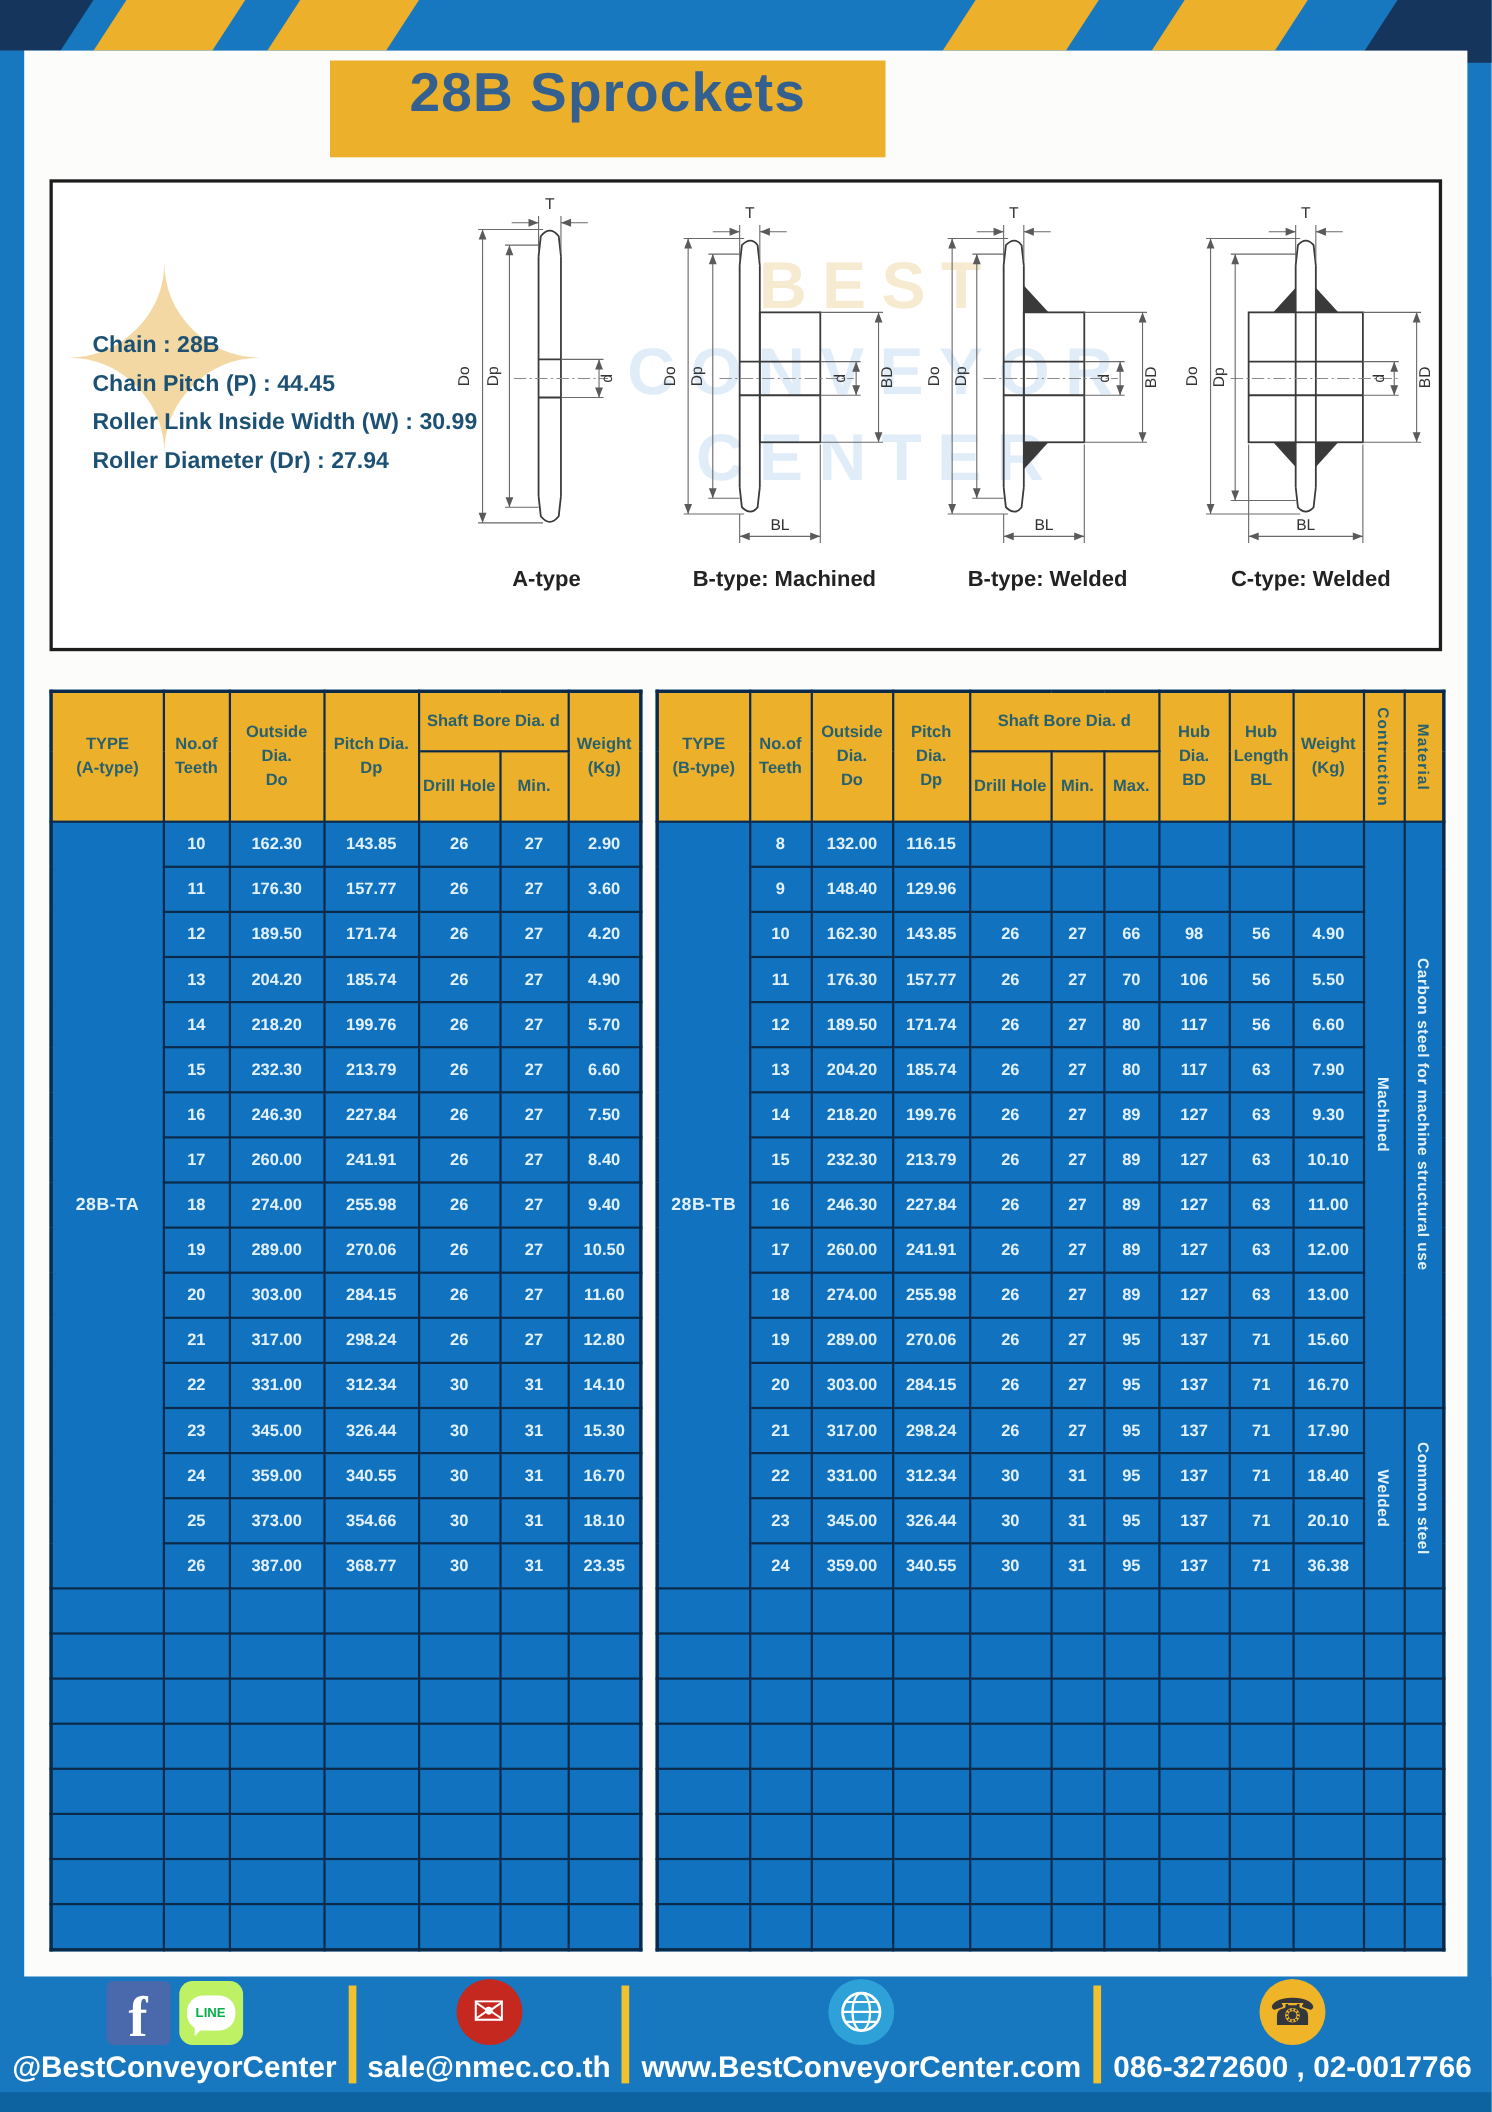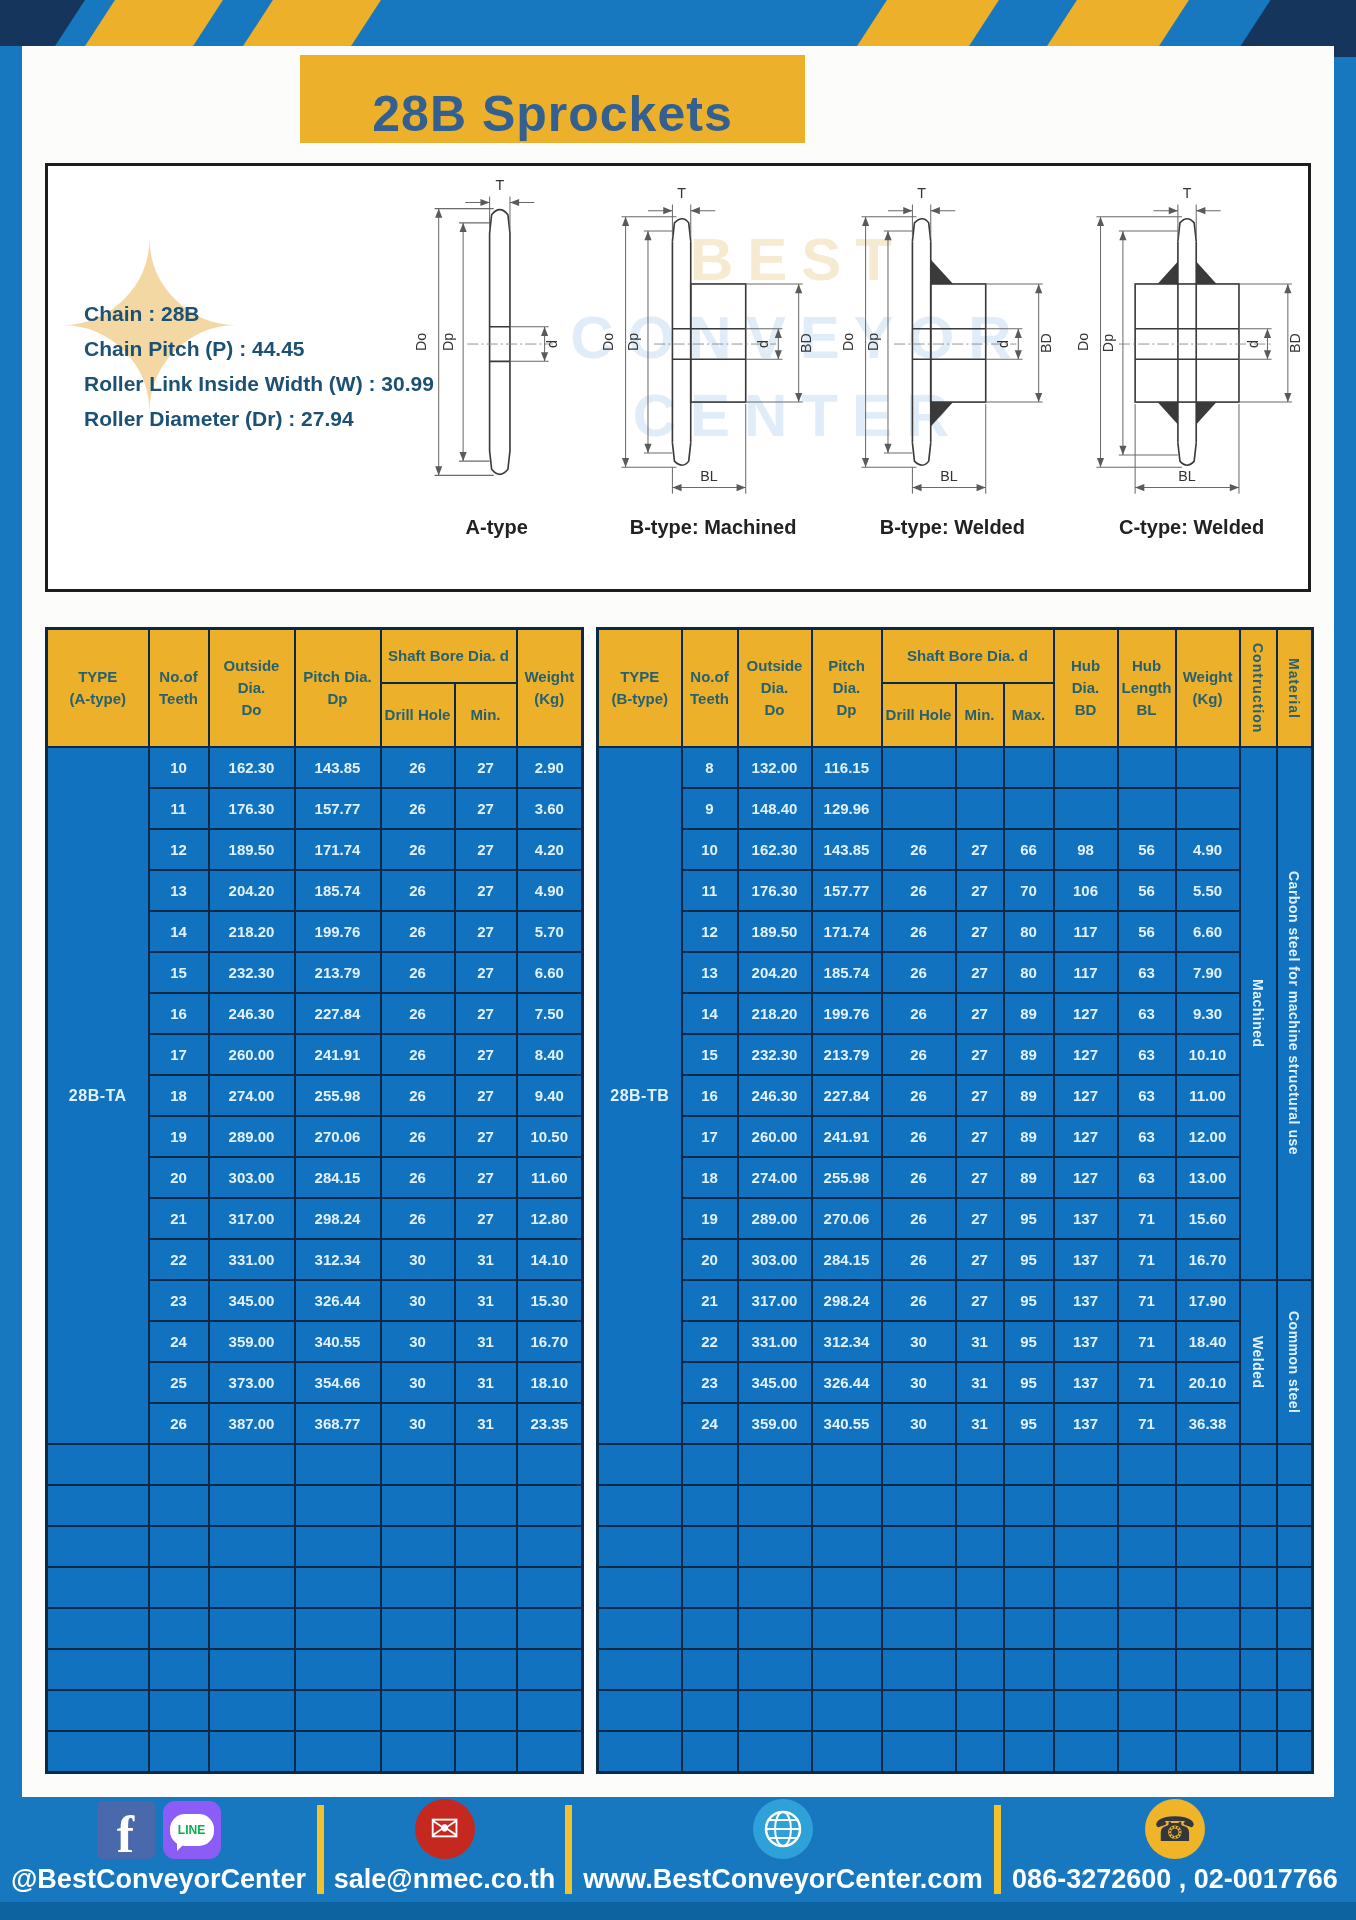--- a/index.html
+++ b/index.html
@@ -8,21 +8,21 @@
   #page{position:absolute;inset:0;}
   
   #sheet{position:absolute;left:22px;top:46px;width:1312px;height:1751px;background:#fcfcfa;}
   
   .stripe{position:absolute;top:0;height:46px;transform:skewX(-33deg);}
   .stripe.dark{background:#16355c;}
   .stripe.gold{background:#edb02a;}
   #corner-right{height:57px;}
   
   #titlebox{position:absolute;left:300px;top:55px;width:505px;height:88px;background:#edb02a;
-            display:flex;align-items:flex-end;justify-content:center;}
+            display:flex;align-items:flex-start;justify-content:center;}
   #titlebox h1{margin:0;font-size:50px;color:#33608f;font-weight:bold;letter-spacing:1px;}
   
   #diagram-box{position:absolute;left:45px;top:163px;width:1266px;height:429px;background:#ffffff;
                border:3px solid #1d1d1d;box-sizing:border-box;overflow:hidden;}
   #watermark{position:absolute;left:430px;top:55px;width:640px;text-align:center;opacity:.5;
              pointer-events:none;}
   #watermark .wm-line{font-size:60px;font-weight:800;letter-spacing:14px;color:#c3daf0;line-height:78px;}
   #wm-star{position:absolute;left:5px;top:30px;font-size:230px;color:#f2cf8e;opacity:.8;}
   #spec-block{position:absolute;left:36px;top:130px;}
   .spec-line{font-size:21px;font-weight:bold;color:#1d5174;line-height:35px;white-space:nowrap;}
@@ -55,21 +55,21 @@
   #footer{position:absolute;left:0;top:1797px;width:1356px;height:105px;background:#1777bf;
           display:flex;align-items:stretch;}
   .fsec{display:flex;flex-direction:column;align-items:center;justify-content:flex-end;
         padding-bottom:7px;gap:5px;}
   .fdiv{width:7px;background:#f2c12e;margin:8px 0;}
   .ficons{display:flex;gap:8px;align-items:center;}
   .ftext{font-size:27px;font-weight:bold;color:#ffffff;white-space:nowrap;}
   .icon-fb{width:58px;height:58px;background:#4a69ad;border-radius:6px;color:#fff;font-size:52px;
            font-weight:bold;display:flex;align-items:flex-end;justify-content:center;line-height:.95;
            font-family:"Liberation Serif",serif;overflow:hidden;}
-  .icon-line{width:58px;height:58px;background:#8b5cf6;border-radius:12px;display:flex;
+  .icon-line{width:58px;height:58px;background:#bef264;border-radius:12px;display:flex;
              align-items:center;justify-content:center;position:relative;}
   .line-bubble{width:44px;height:32px;background:#fff;border-radius:15px;display:flex;align-items:center;
                justify-content:center;font-size:12px;font-weight:bold;color:#06b14c;}
   .line-bubble:after{content:"";position:absolute;left:14px;bottom:8px;width:0;height:0;
                border-left:9px solid #fff;border-bottom:9px solid transparent;}
   .icon-mail{width:60px;height:60px;background:#c4281f;border-radius:50%;display:flex;
              align-items:center;justify-content:center;color:#fff;font-size:36px;}
   .icon-globe{width:60px;height:60px;background:#2ea1d8;border-radius:50%;display:flex;
               align-items:center;justify-content:center;}
   .icon-phone{width:60px;height:60px;background:#f0b429;border-radius:50%;display:flex;

